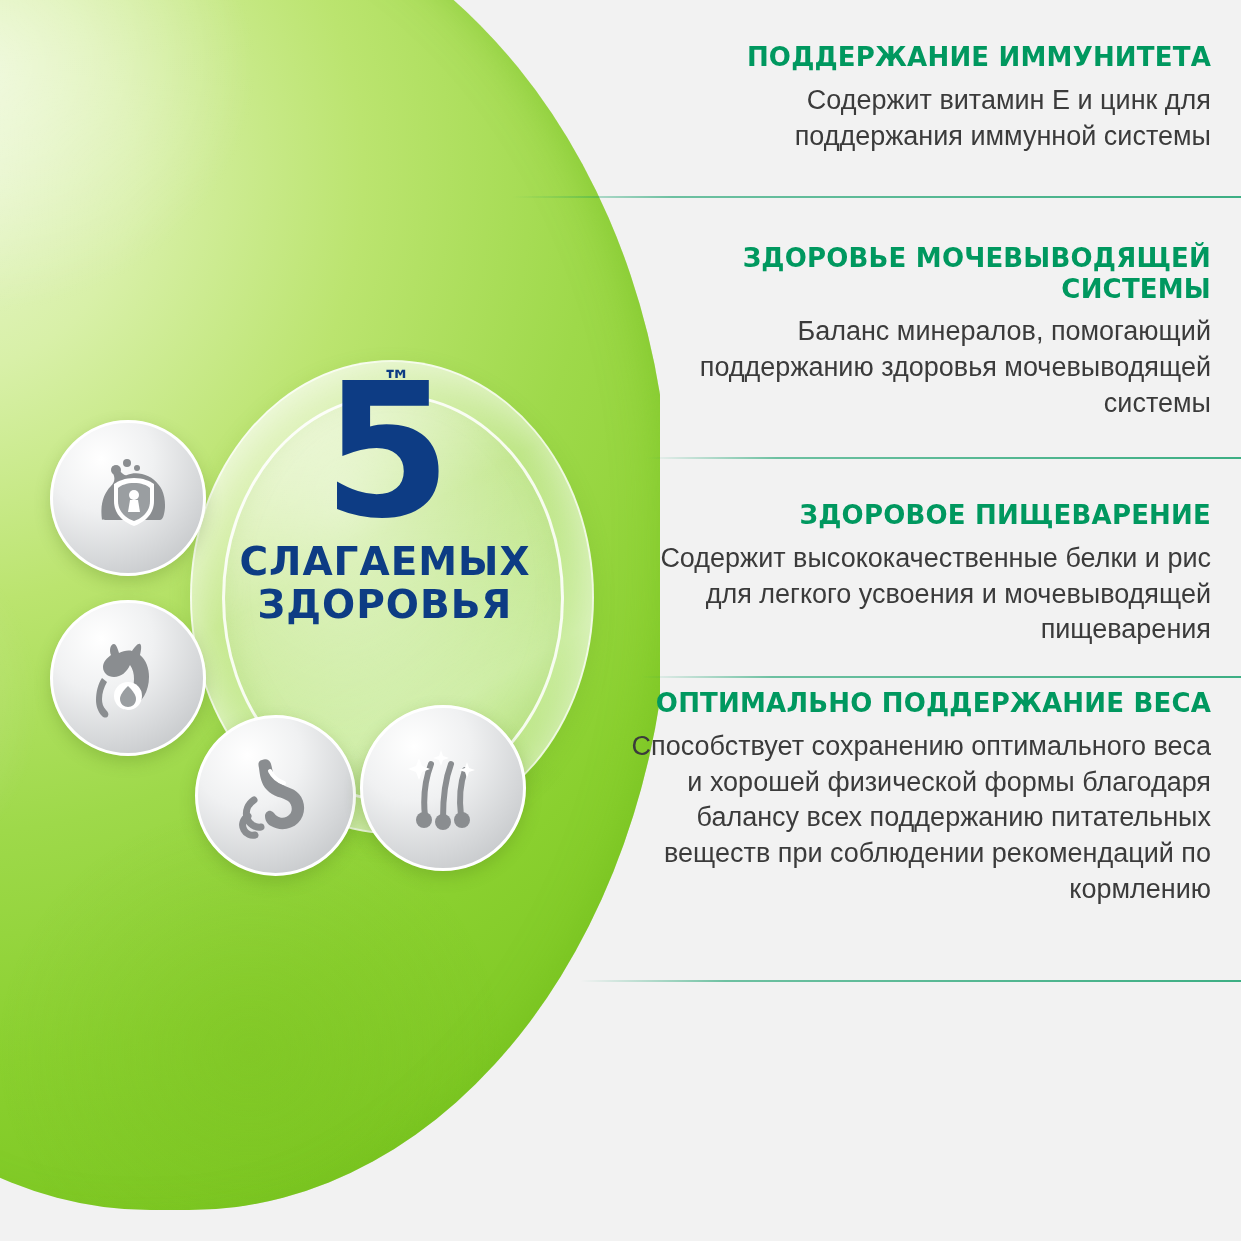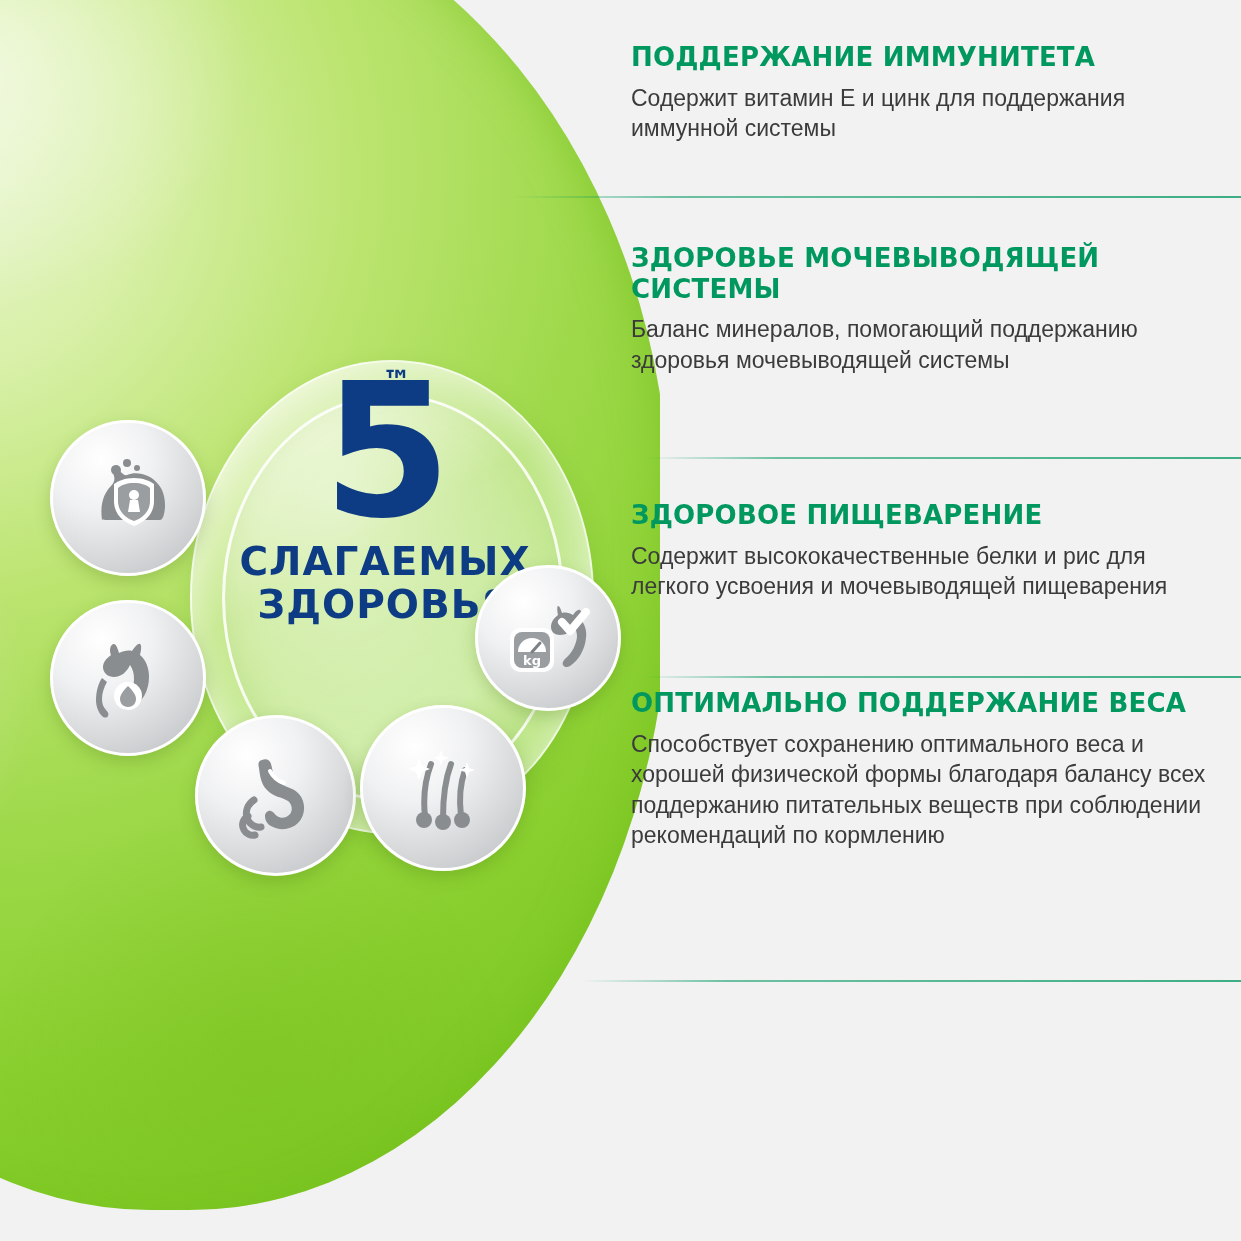--- a/index.html
+++ b/index.html
@@ -148,37 +148,37 @@
   .b3 { left: 155px; top: 365px; width: 155px; height: 155px; }
   .b4 { left: 320px; top: 355px; width: 160px; height: 160px; }
   .b5 { left: 435px; top: 215px; width: 140px; height: 140px; }
   .bubble svg { display: block; }
 
   
   .panel {
     position: absolute;
     right: 0;
     width: 610px;
-    text-align: left;
+    text-align: right;
     padding-right: 30px;
     box-sizing: border-box;
   }
   .panel h3 {
     margin: 0 0 10px 0;
     font-family: "DejaVu Sans", sans-serif;
     font-size: 26px;
     font-weight: bold;
     color: #00985f;
     letter-spacing: 0.2px;
     line-height: 1.18;
     text-transform: uppercase;
   }
   .panel p {
     margin: 0;
-    font-size: 23px;
+    font-size: 27px;
     line-height: 1.33;
     color: #3b3b3b;
   }
   .divider {
     position: absolute;
     height: 2px;
     background: linear-gradient(to right, rgba(0,152,95,0) 0%, rgba(0,152,95,0.55) 22%, rgba(0,152,95,0.75) 100%);
   }
 
   
@@ -265,35 +265,20 @@
           <circle cx="79" cy="92" r="8"></circle>
         </g>
         <g fill="#ffffff">
           <path d="M36 30l3 8 8 3-8 3-3 8-3-8-8-3 8-3z"></path>
           <path d="M58 22l2 6 6 2-6 2-2 6-2-6-6-2 6-2z"></path>
           <path d="M84 34l2 6 6 2-6 2-2 6-2-6-6-2 6-2z"></path>
         </g>
       </svg>
     </div>
 
-    <div class="bubble b5">
-      <svg width="104" height="104" viewBox="0 0 104 104" aria-hidden="true">
-        <g fill="#8a8d90">
-          <path d="M62 20c2 0 3 4 4 7 4-1 8 0 11 2 2-3 5-6 7-5 2 1 1 6 0 9 5 5 7 12 6 19-1 11-7 22-16 28-3 2-6 1-7-1-1-3 1-5 3-7 6-5 10-13 11-21 0-4-1-8-3-11-3 6-8 9-14 9-5 0-9-3-9-8 0-5 3-9 7-12-1-4-1-9 0-9z"></path>
-        </g>
-        <g>
-          <rect x="14" y="42" width="44" height="44" rx="10" fill="#ffffff"></rect>
-          <rect x="18" y="46" width="36" height="36" rx="8" fill="#9a9ea1"></rect>
-          <path d="M36 52a14 14 0 0 1 14 14H22a14 14 0 0 1 14-14z" fill="#ffffff"></path>
-          <path d="M36 66l8-9" stroke="#7d8083" stroke-width="3" stroke-linecap="round"></path>
-          <text x="36" y="79" font-family="DejaVu Sans, sans-serif" font-size="13" font-weight="bold" fill="#ffffff" text-anchor="middle">kg</text>
-        </g>
-        <path d="M66 36l8 9 16-19" fill="none" stroke="#ffffff" stroke-width="8" stroke-linecap="round" stroke-linejoin="round"></path>
-      </svg>
-    </div>
   </div>
 
   <div class="divider" id="div-0"></div>
   <div class="divider" id="div-1"></div>
   <div class="divider" id="div-2"></div>
   <div class="divider" id="div-3"></div>
 
   <div class="panel" id="panel-0">
     <h3>ПОДДЕРЖАНИЕ ИММУНИТЕТА</h3>
     <p>Содержит витамин Е и цинк для поддержания иммунной системы</p>

